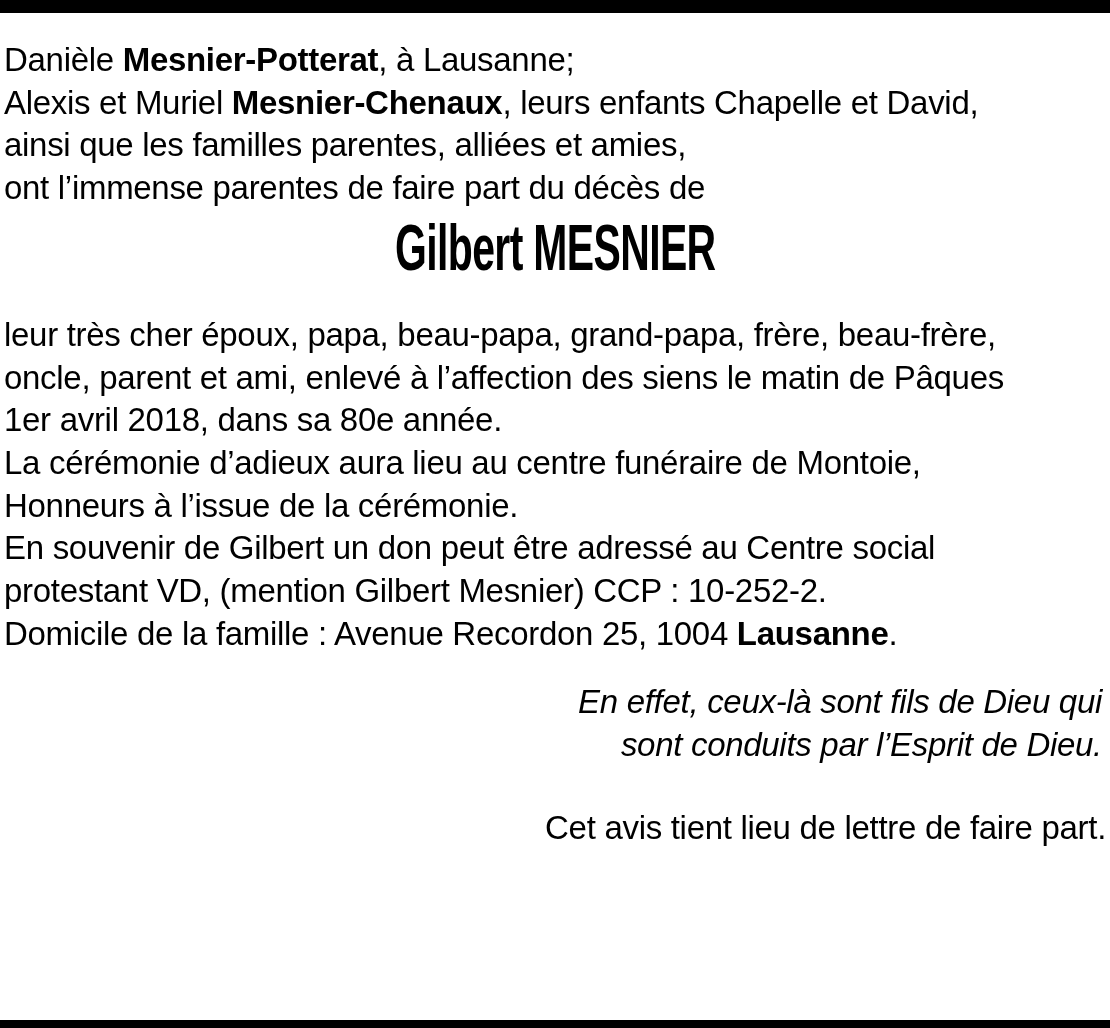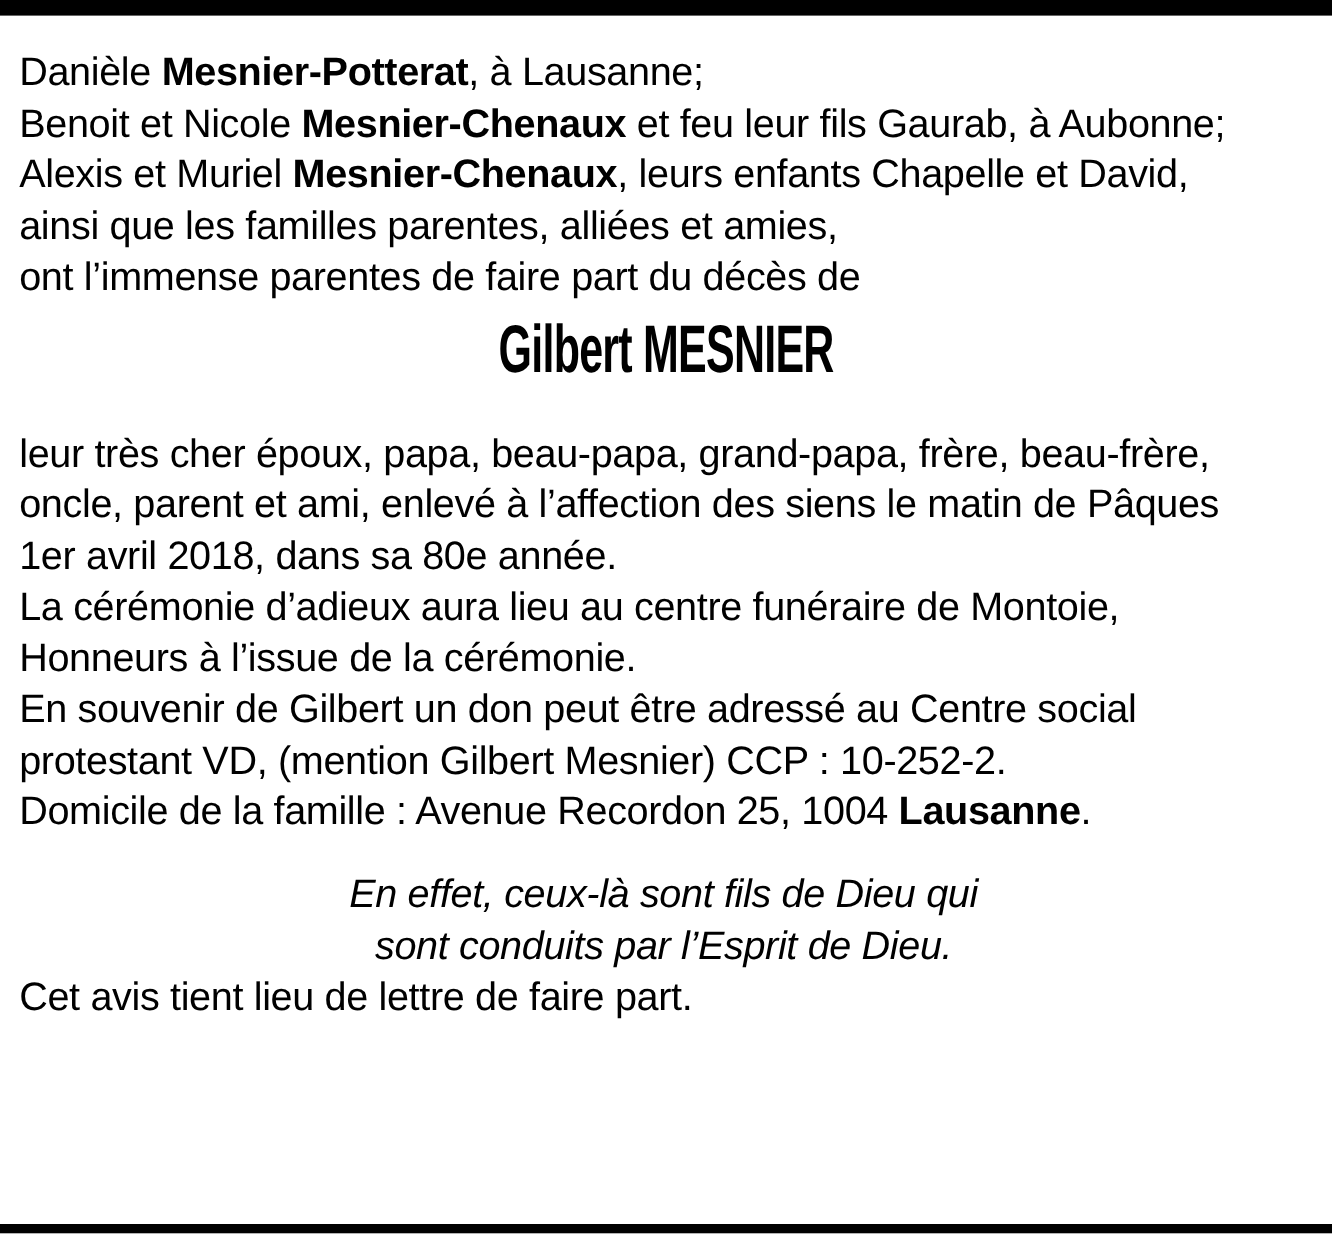--- a/index.html
+++ b/index.html
@@ -18,66 +18,65 @@
     background: #000000;
     flex: 0 0 auto;
   }
   .bar-bottom {
     height: 8px;
     background: #000000;
     flex: 0 0 auto;
     margin-top: auto;
   }
   .content {
-    padding: 0 16px;
+    padding: 0 4px;
     flex: 0 0 auto;
   }
   .line {
     margin: 0;
     font-size: 33px;
     line-height: 42.7px;
     letter-spacing: -0.3px;
     white-space: nowrap;
   }
   .b { font-weight: bold; }
   .intro-block { margin-top: 26px; }
   .title-line {
     margin: 0;
     margin-top: 2px;
     text-align: center;
-    font-size: 56px;
+    font-size: 64px;
     line-height: 72px;
     font-weight: bold;
   }
   .title-line .condense {
     display: inline-block;
     transform: scaleX(0.64);
     transform-origin: center;
     white-space: nowrap;
     letter-spacing: -1px;
   }
   .body-block { margin-top: 30px; }
   .quote-block {
     margin-top: 26px;
-    text-align: center;
+    text-align: right;
     padding-right: 4px;
   }
   .quote-line { font-style: italic; }
-  .closing-line { text-align: left; }
+  .closing-line { text-align: right; margin-top: 40px; }
 </style>
 </head>
 <body>
 
 <div class="bar-top"></div>
 
 <div class="content">
 
   <div class="intro-block">
     <p class="line"><span>Danièle </span><span class="b">Mesnier-Potterat</span><span>, à Lausanne;</span></p>
-    <p class="line"><span>Benoit et Nicole </span><span class="b">Mesnier-Chenaux</span><span> et feu leur fils Gaurab, à Aubonne;</span></p>
     <p class="line"><span>Alexis et Muriel </span><span class="b">Mesnier-Chenaux</span><span>, leurs enfants Chapelle et David,</span></p>
     <p class="line"><span>ainsi que les familles parentes, alliées et amies,</span><span class="b"></span><span></span></p>
     <p class="line"><span>ont l’immense parentes de faire part du décès de</span><span class="b"></span><span></span></p>
   </div>
 
   <h1 class="title-line"><span class="condense">Gilbert MESNIER</span></h1>
 
   <div class="body-block">
     <p class="line">leur très cher époux, papa, beau-papa, grand-papa, frère, beau-frère,</p>
     <p class="line">oncle, parent et ami, enlevé à l’affection des siens le matin de Pâques</p>

